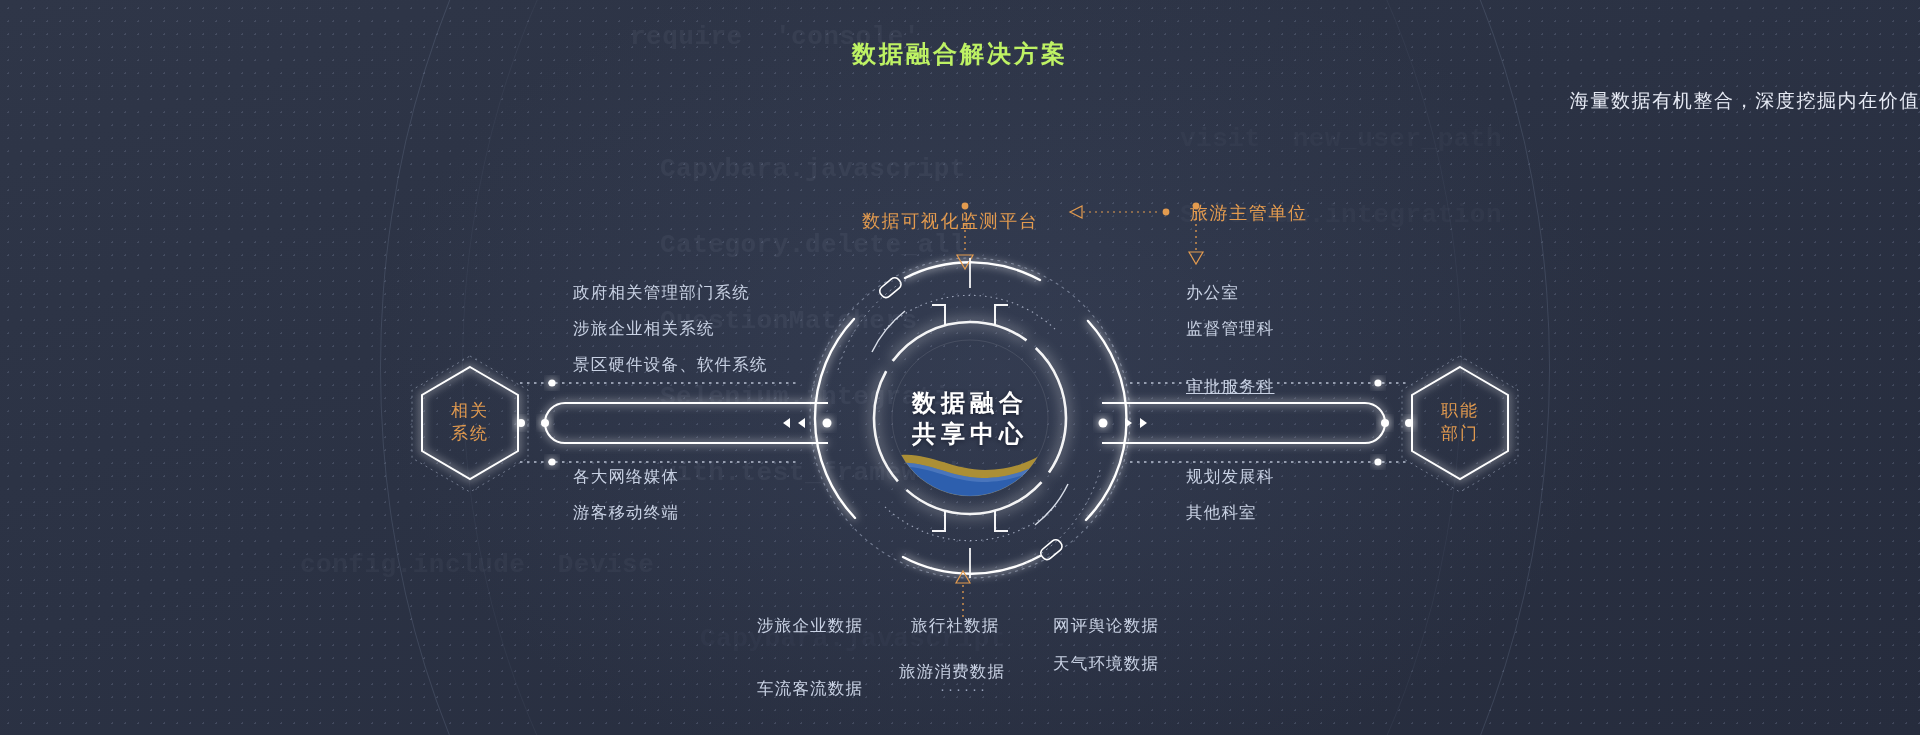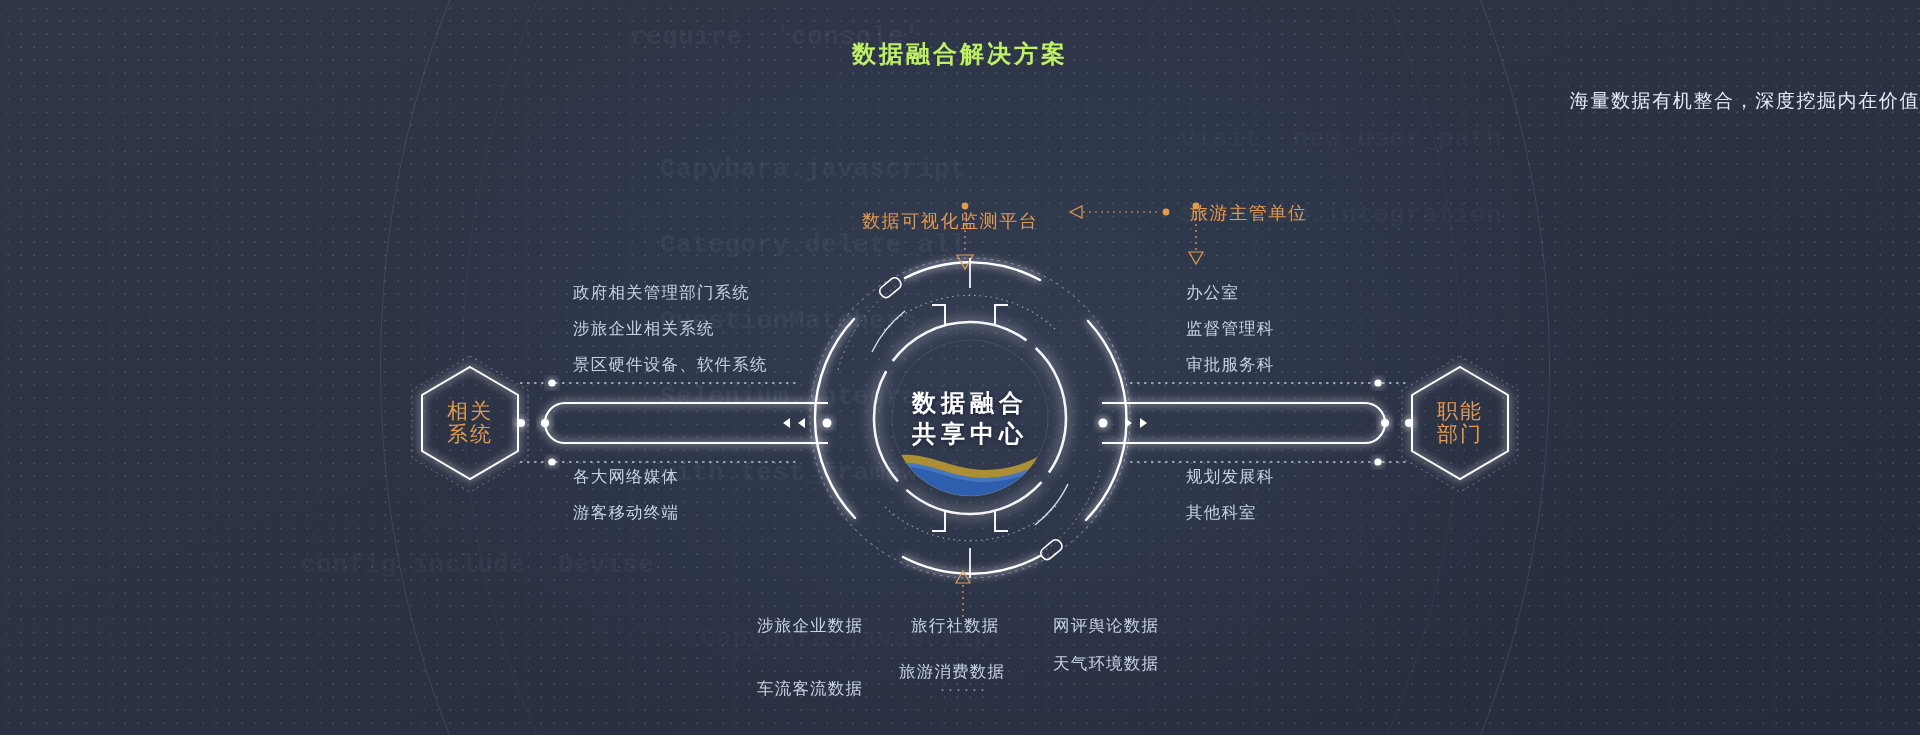--- a/index.html
+++ b/index.html
@@ -57,21 +57,21 @@
   }
 
   
   #stage{ position:absolute; left:0; top:0; width:1920px; height:735px; }
 
   
   .lbl{ position:absolute; color:#c9d2e4; font-size:16.5px; letter-spacing:1.2px; white-space:nowrap; }
   .top-orange{ position:absolute; font-size:18px; letter-spacing:1.6px; color:#e39b4f; white-space:nowrap; }
   .hexlabel{
     position:absolute; width:110px; text-align:center; color:#e39b4f;
-    font-size:21px; line-height:23px; letter-spacing:2px;
+    font-size:17px; line-height:23px; letter-spacing:2px;
   }
   .dots6{ position:absolute; color:#9aa5bd; font-size:15px; letter-spacing:3px; }
 
   .center-text{
     position:absolute; left:50%; top:50%; transform:translate(-50%,-50%);
     width:240px; text-align:center; color:#ffffff; pointer-events:none;
     text-shadow:0 1px 4px rgba(10,14,28,.65);
   }
   .center-text .l1{ font-size:24px; font-weight:700; letter-spacing:5px; line-height:31px;}
   .center-text .l2{ font-size:24px; font-weight:700; letter-spacing:5px; line-height:31px;}
@@ -261,21 +261,21 @@
 
 <div class="lbl" style="left:573px; top:282px;">政府相关管理部门系统</div>
 <div class="lbl" style="left:573px; top:318px;">涉旅企业相关系统</div>
 <div class="lbl" style="left:573px; top:354px;">景区硬件设备、软件系统</div>
 
 <div class="lbl" style="left:573px; top:466px;">各大网络媒体</div>
 <div class="lbl" style="left:573px; top:502px;">游客移动终端</div>
 
 <div class="lbl" style="left:1186px; top:282px;">办公室</div>
 <div class="lbl" style="left:1186px; top:318px;">监督管理科</div>
-<div class="lbl" style="left:1186px; top:354px;">审批服务科</div>
+<div class="lbl" style="left:1186px; top:376px;text-decoration:underline;">审批服务科</div>
 
 <div class="lbl" style="left:1186px; top:466px;">规划发展科</div>
 <div class="lbl" style="left:1186px; top:502px;text-align:right;">其他科室</div>
 
 <div class="lbl" style="left:757px; top:615px;">涉旅企业数据</div>
 <div class="lbl" style="left:911px; top:615px;">旅行社数据</div>
 <div class="lbl" style="left:1053px; top:615px;">网评舆论数据</div>
 
 <div class="lbl" style="left:757px; top:653px;margin-top:25px;">车流客流数据</div>
 <div class="lbl" style="left:899px; top:653px;margin-top:8px;">旅游消费数据</div>

